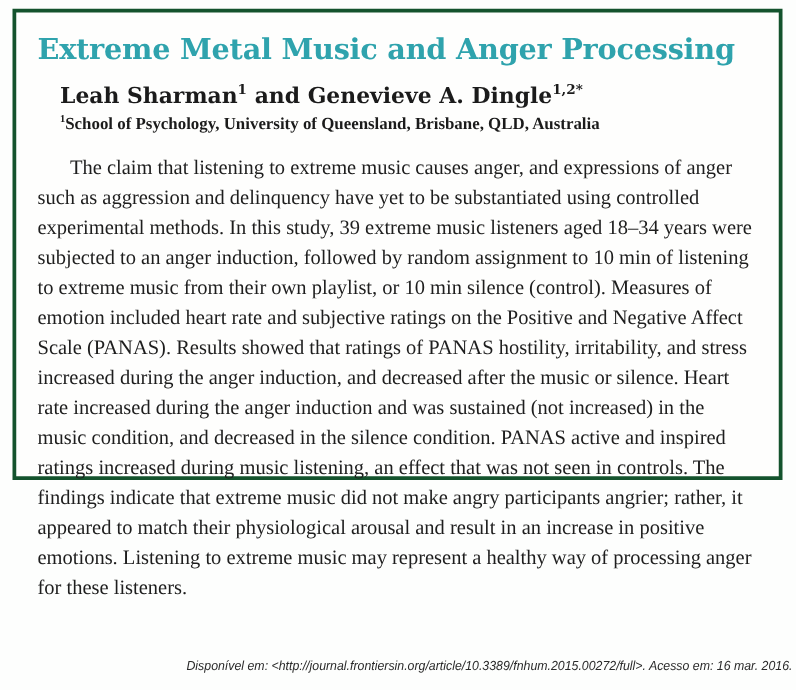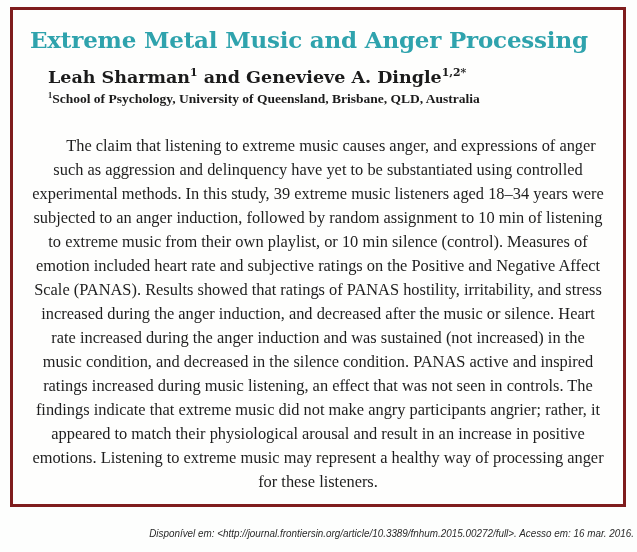--- a/index.html
+++ b/index.html
@@ -10,22 +10,22 @@
   }
   .page {
     position: relative;
     width: 637px; height: 552px;
     background: #fdfefd;
     overflow: hidden;
   }
   .article-box {
     position: absolute;
     left: 10px; top: 7px;
-    width: 616px; height: 500px;
-    border: 3px solid #7f1d1d;
+    width: 616px; height: 377px;
+    border: 3px solid #14532d;
     background: #fefefd;
     padding: 14px 17px 10px 17px;
   }
   .title {
     font-family: "DejaVu Serif", serif;
     font-weight: bold;
     font-size: 23px;
     letter-spacing: -0.2px;
     color: #2fa3ad;
     margin-top: 2px;
@@ -36,35 +36,35 @@
     font-weight: bold;
     font-size: 17.5px;
     color: #1b1b1b;
     margin-left: 18px;
   }
   .authors sup, .affiliation sup {
     font-size: 62%;
     vertical-align: super;
     line-height: 0;
   }
-  .affiliations { margin-left: 18px; margin-bottom: 24px; }
+  .affiliations { margin-left: 18px; margin-bottom: 12px; }
   .affiliation {
     font-family: "Liberation Serif", serif;
     font-weight: bold;
     font-size: 13.5px;
     color: #1b1b1b;
     line-height: 23px;
   }
   .abstract {
     font-family: "Liberation Serif", serif;
     font-size: 16.4px;
     color: #1e1e1e;
     line-height: 24px;
     text-indent: 26px;
-    text-align: center;
+    text-align: left;
     margin-top: 6px;
   }
   .source {
     position: absolute;
     top: 527px;
     right: 3px;
     left: 0;
     text-align: right;
     font-family: "Liberation Sans", sans-serif;
     font-style: italic;

